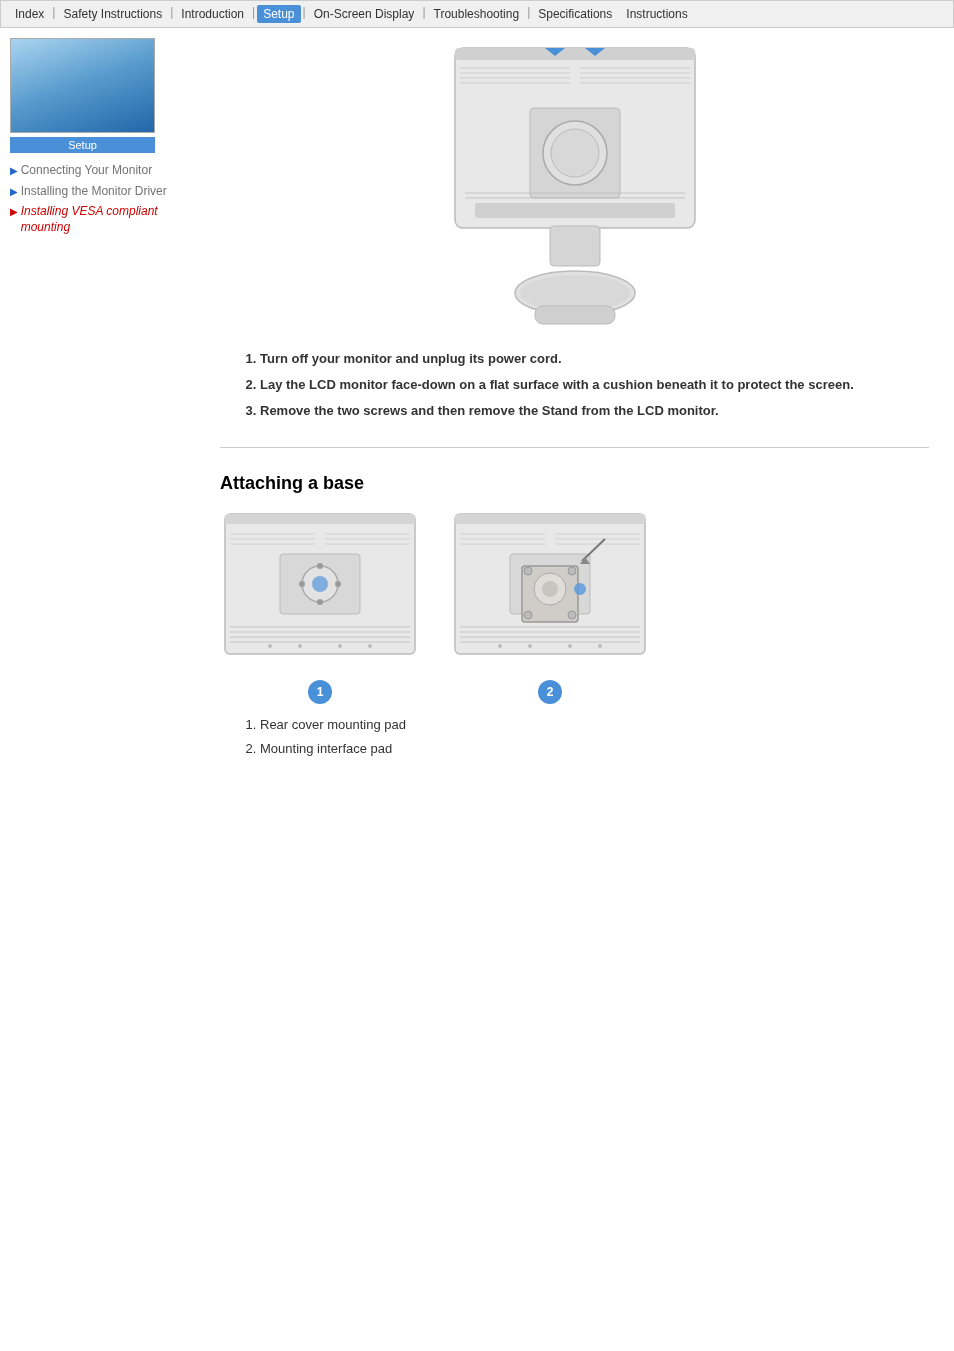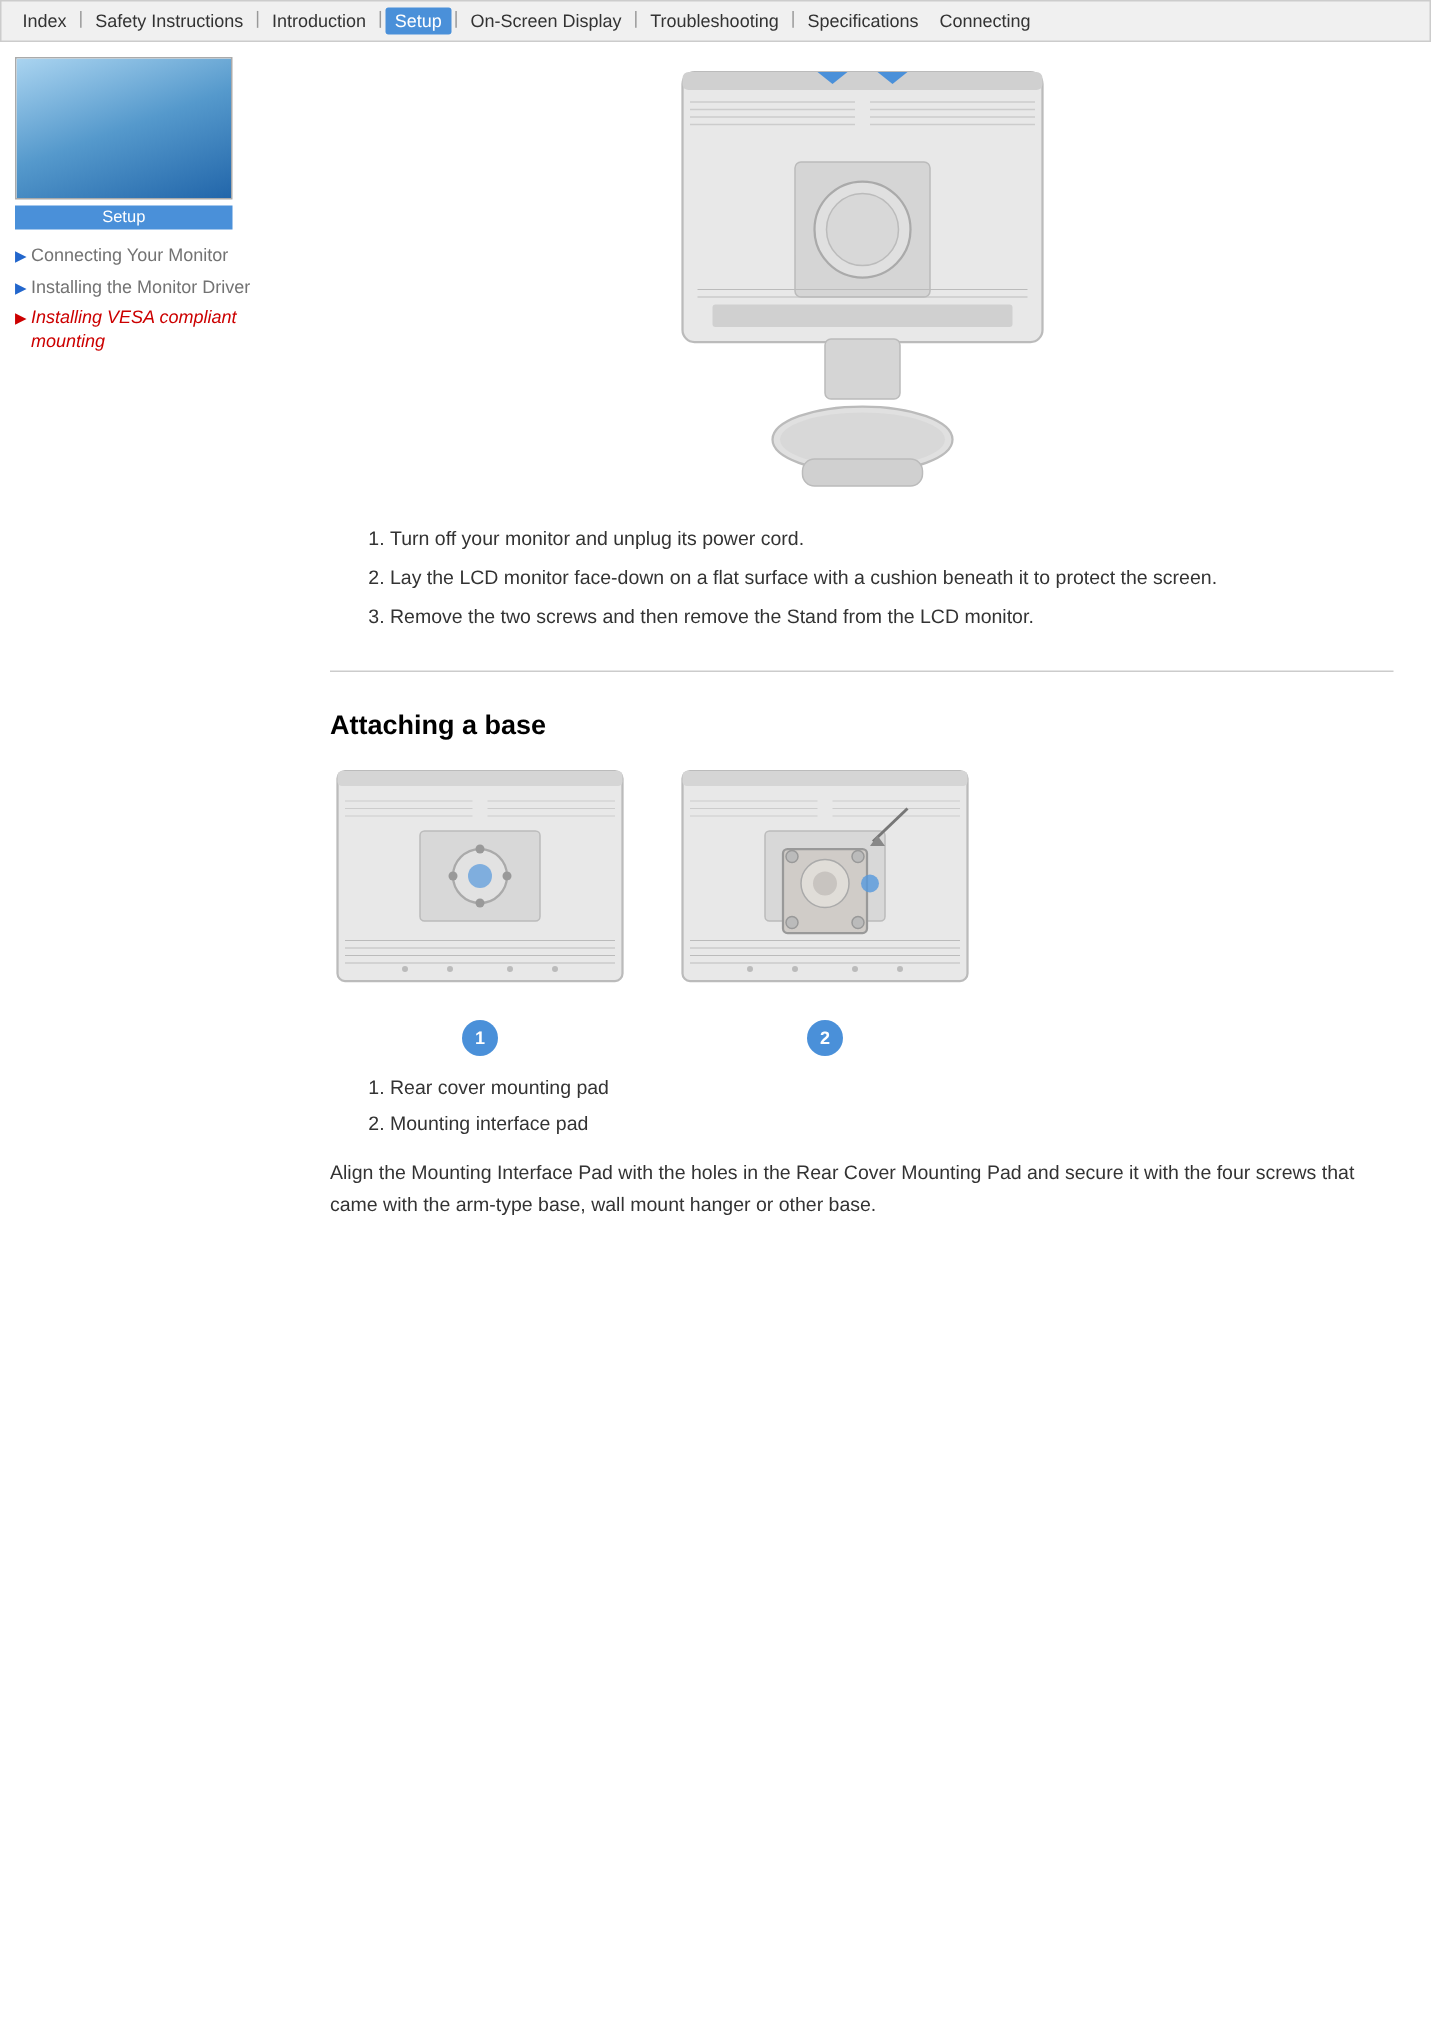--- a/index.html
+++ b/index.html
@@ -103,20 +103,21 @@
     .section-title {
       font-size: 14px;
       font-weight: bold;
       color: #000;
       margin-bottom: 15px;
     }
 
     .steps-list {
       margin: 20px 40px;
       line-height: 1.7;
+      font-weight: bold;
     }
     .steps-list li {
       margin-bottom: 4px;
       font-size: 13px;
     }
 
     .divider {
       border: none;
       border-top: 1px solid #ccc;
       margin: 25px 0;
@@ -191,21 +192,21 @@
   <span class="nav-sep">|</span>
   <span class="nav-item">Introduction</span>
   <span class="nav-sep">|</span>
   <span class="nav-item active">Setup</span>
   <span class="nav-sep">|</span>
   <span class="nav-item">On-Screen Display</span>
   <span class="nav-sep">|</span>
   <span class="nav-item">Troubleshooting</span>
   <span class="nav-sep">|</span>
   <span class="nav-item">Specifications</span>
-  <span class="nav-item">Connecting</span>
+  <span class="nav-item">Instructions</span>
 </nav>
 
 <div class="main-layout">
 
   <div class="sidebar">
     <div class="sidebar-thumb">
       <div class="sidebar-thumb-inner"></div>
     </div>
     <span class="sidebar-thumb-label">Setup</span>
 
@@ -359,15 +360,14 @@
         <br>
         <span class="circle-num">2</span>
       </div>
     </div>
 
     <ol class="attaching-list">
       <li>Rear cover mounting pad</li>
       <li>Mounting interface pad</li>
     </ol>
 
-    <div class="align-text">Align the Mounting Interface Pad with the holes in the Rear Cover Mounting Pad and secure it with the four screws that came with the arm-type base, wall mount hanger or other base.</div>
   </div>
 </div>
 
 </body></html>

